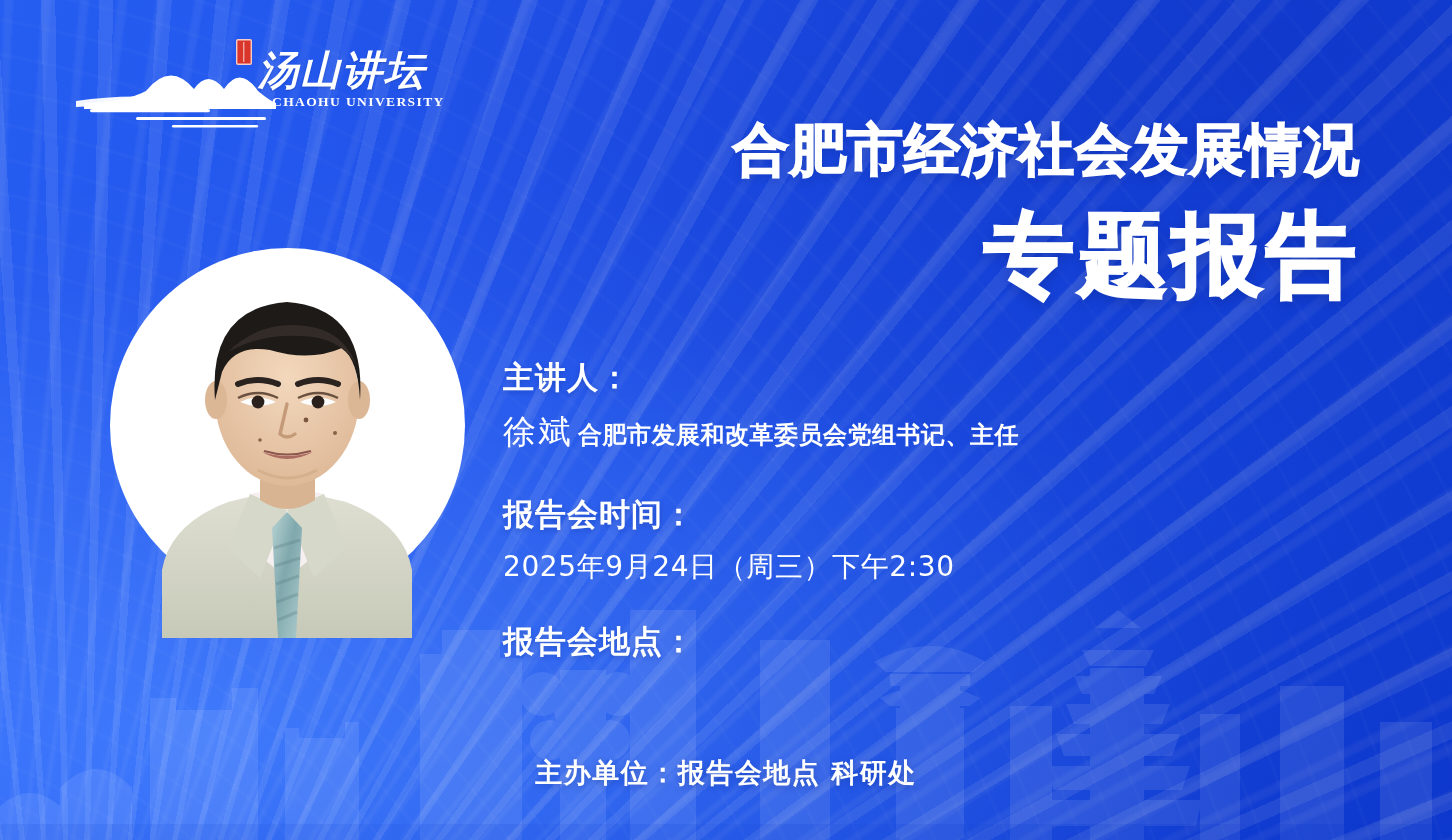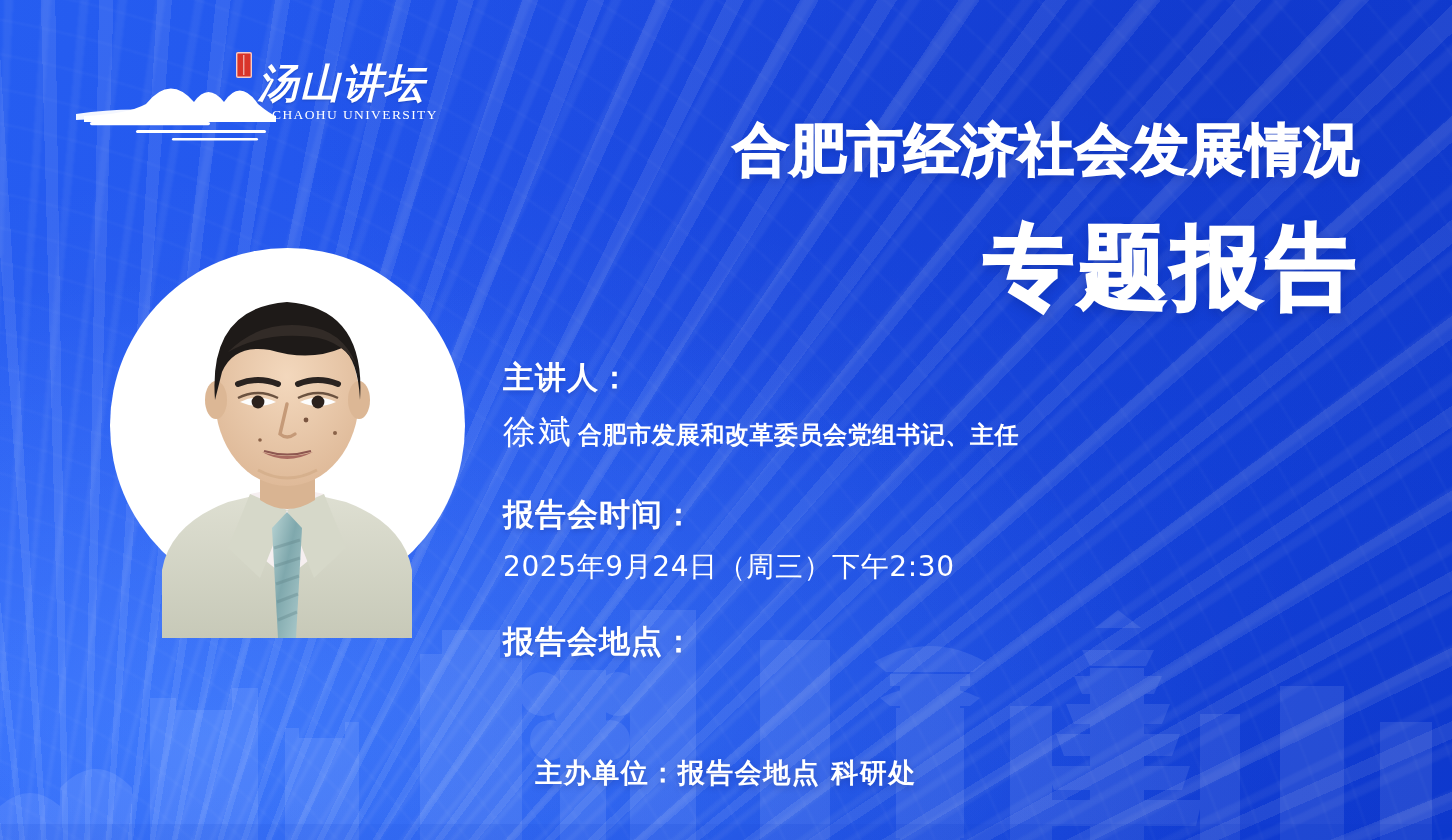--- a/index.html
+++ b/index.html
@@ -42,34 +42,34 @@
     position:absolute;inset:0;pointer-events:none;
     background:radial-gradient(130% 110% at 20% 80%, rgba(255,255,255,0.07) 0%, rgba(0,0,0,0) 55%),
                linear-gradient(100deg, rgba(255,255,255,0.05) 0%, rgba(0,0,0,0.07) 100%);
   }
 
   
   .skyline{position:absolute;left:0;right:0;bottom:0;height:230px;opacity:.30;pointer-events:none;}
   .skyline svg{display:block;width:100%;height:100%;}
 
   
-  .logo{position:absolute;left:76px;top:52px;width:340px;height:96px;}
+  .logo{position:absolute;left:76px;top:39px;width:340px;height:96px;}
   .logo svg{position:absolute;left:0;top:0;}
   .logo-cn{
     position:absolute;left:182px;top:4px;
     font-family:"DejaVu Sans","Liberation Sans",sans-serif;
     font-weight:700;font-size:40px;color:#ffffff;letter-spacing:2px;
     white-space:nowrap;
     font-style:italic;
     text-shadow:0 1px 2px rgba(0,0,30,.18);
   }
   .logo-en{
     position:absolute;left:196px;top:55px;
     font-family:"Liberation Serif","DejaVu Serif",serif;
-    font-weight:400;font-size:13.5px;color:#ffffff;letter-spacing:1.4px;
+    font-weight:700;font-size:13.5px;color:#ffffff;letter-spacing:1.4px;
     white-space:nowrap;
   }
   .logo-seal{
     position:absolute;left:160px;top:0px;width:16px;height:26px;
     background:#d9352a;border-radius:2px;
     box-shadow:inset 0 0 0 1.4px rgba(255,255,255,.75);
   }
   .logo-seal::after{
     content:"";position:absolute;left:50%;top:3px;width:1.4px;height:20px;
     background:rgba(255,255,255,.8);transform:translateX(-50%);
@@ -79,21 +79,21 @@
   .headline{position:absolute;left:430px;top:108px;width:930px;text-align:right;}
   .hl-line1{
     font-family:"DejaVu Sans","Liberation Sans",sans-serif;
     font-weight:700;font-size:56px;line-height:1.0;color:#fff;
     letter-spacing:1px;white-space:nowrap;
     text-shadow:0 3px 10px rgba(0,16,80,.22);
     margin-top:14px;
     -webkit-text-stroke:1.6px #fff;
   }
   .hl-line2{
-    margin-top:44px;
+    margin-top:32px;
     font-family:"DejaVu Sans","Liberation Sans",sans-serif;
     font-weight:700;font-size:90px;line-height:1.0;color:#fff;
     letter-spacing:4px;white-space:nowrap;
     text-shadow:0 4px 12px rgba(0,16,80,.25);
     -webkit-text-stroke:2.4px #fff;
   }
 
   
   .portrait{
     position:absolute;left:110px;top:248px;width:355px;height:390px;

